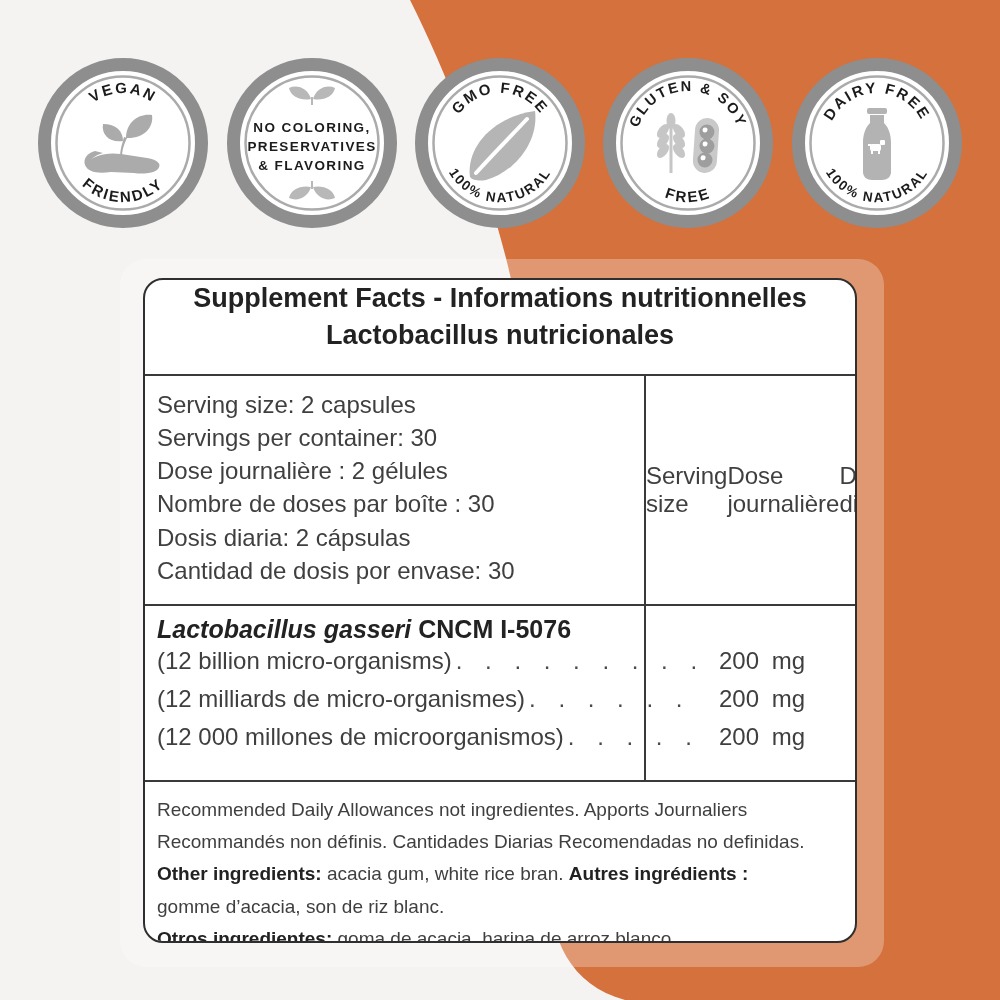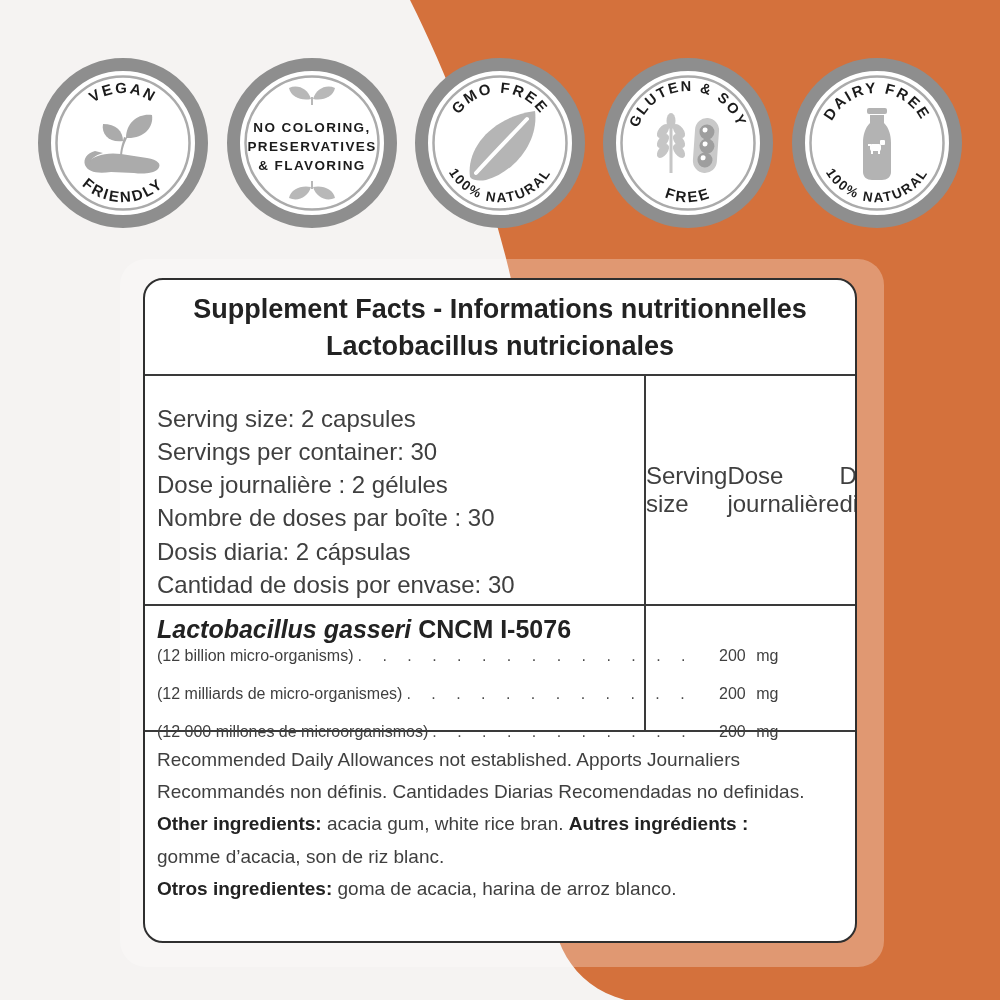--- a/index.html
+++ b/index.html
@@ -17,34 +17,34 @@
   
   .badge{position:absolute;top:53px;width:180px;height:180px;}
   .badge text{font-family:"Liberation Sans",sans-serif;font-weight:bold;fill:#1b1b1b;}
   
   .facts{
     position:absolute;left:143px;top:278px;width:714px;height:665px;
     box-sizing:border-box;background:#ffffff;
     border:2.5px solid #2f2f2f;border-radius:20px;overflow:hidden;
     color:#3f3f3f;
   }
-  .t-title{height:93.5px;box-sizing:border-box;padding-top:11px;text-align:center;
+  .t-title{height:93.5px;box-sizing:border-box;text-align:center;
     font-size:27px;font-weight:bold;line-height:37px;color:#222;}
   .t-sec1{position:relative;height:230px;box-sizing:border-box;border-top:2px solid #3a3a3a;}
-  .t-sec2{position:relative;height:126px;box-sizing:border-box;border-top:2px solid #3a3a3a;}
+  .t-sec2{position:relative;height:176px;box-sizing:border-box;border-top:2px solid #3a3a3a;}
   .t-foot{box-sizing:border-box;border-top:2px solid #3a3a3a;padding:12px 8px 0 12px;
     font-size:19px;line-height:32.4px;}
   .vdiv{position:absolute;left:499px;top:0;bottom:0;width:2px;background:#3a3a3a;}
-  .serv-left{position:absolute;left:12px;top:26px;font-size:24px;line-height:33.3px;}
+  .serv-left{position:absolute;left:12px;top:12px;font-size:24px;line-height:33.3px;}
   .serv-right{position:absolute;left:501px;right:0;top:0;bottom:0;display:flex;
     justify-content:space-evenly;align-items:center;font-size:24px;}
   .ing-head{margin:9px 0 0 12px;font-size:25px;font-weight:bold;color:#222;}
   .ing-head .lat{font-style:italic;}
   .ing-rows{margin-left:12px;margin-top:3px;}
-  .ing-row{display:flex;align-items:baseline;height:38px;font-size:16px;}
+  .ing-row{display:flex;align-items:baseline;height:38px;font-size:24px;}
   .ing-row .lbl{flex:none;}
   .ing-row .dots{flex:1;overflow:hidden;white-space:nowrap;letter-spacing:8px;
     padding:0 4px;color:#4a4a4a;}
   .ing-row .amt{flex:none;width:136px;padding-left:14px;word-spacing:6px;}
   .t-foot .b{font-weight:bold;color:#222;margin-top:48px;}
   .fline{white-space:nowrap;}
 </style>
 </head>
 <body>
 
@@ -224,21 +224,21 @@
         </div>
         <div class="ing-row">
           <span class="lbl">(12 000 millones de microorganismos)</span>
           <span class="dots">. . . . . . . . . . . . . . . . . . . . . . . . .</span>
           <span class="amt">200 mg</span>
         </div>
       </div>
     </div>
 
     <div class="t-foot">
-      <div class="fline">Recommended Daily Allowances not established. Apports Journaliers</div>
+      <div class="fline">Recommended Daily Allowances not ingredientes. Apports Journaliers</div>
       <div class="fline">Recommandés non définis. Cantidades Diarias Recomendadas no definidas.</div>
       <div class="fline"><span class="b">Other ingredients:</span><span> acacia gum, white rice bran. </span><span class="b">Autres ingrédients :</span></div>
       <div class="fline">gomme d’acacia, son de riz blanc.</div>
       <div class="fline"><span class="b">Otros ingredientes:</span><span> goma de acacia, harina de arroz blanco.</span></div>
     </div>
 
   </div>
 </div>
 
 </body></html>

